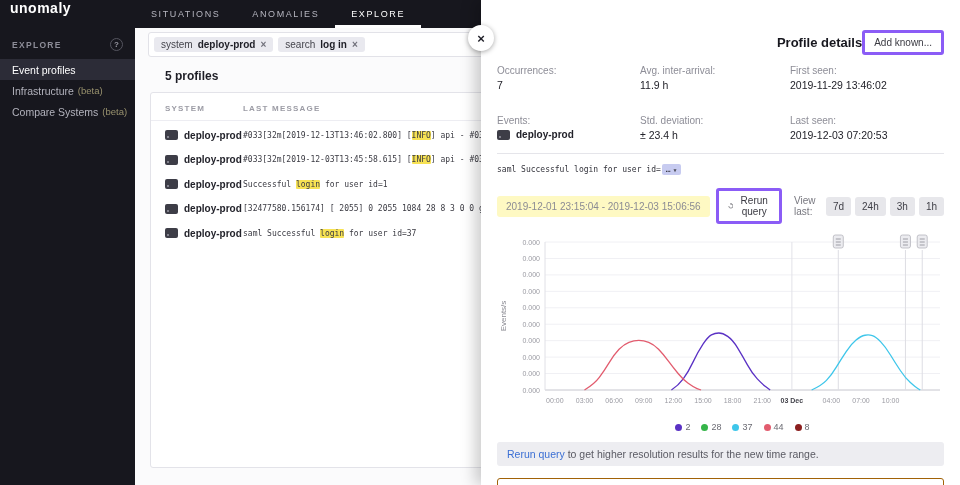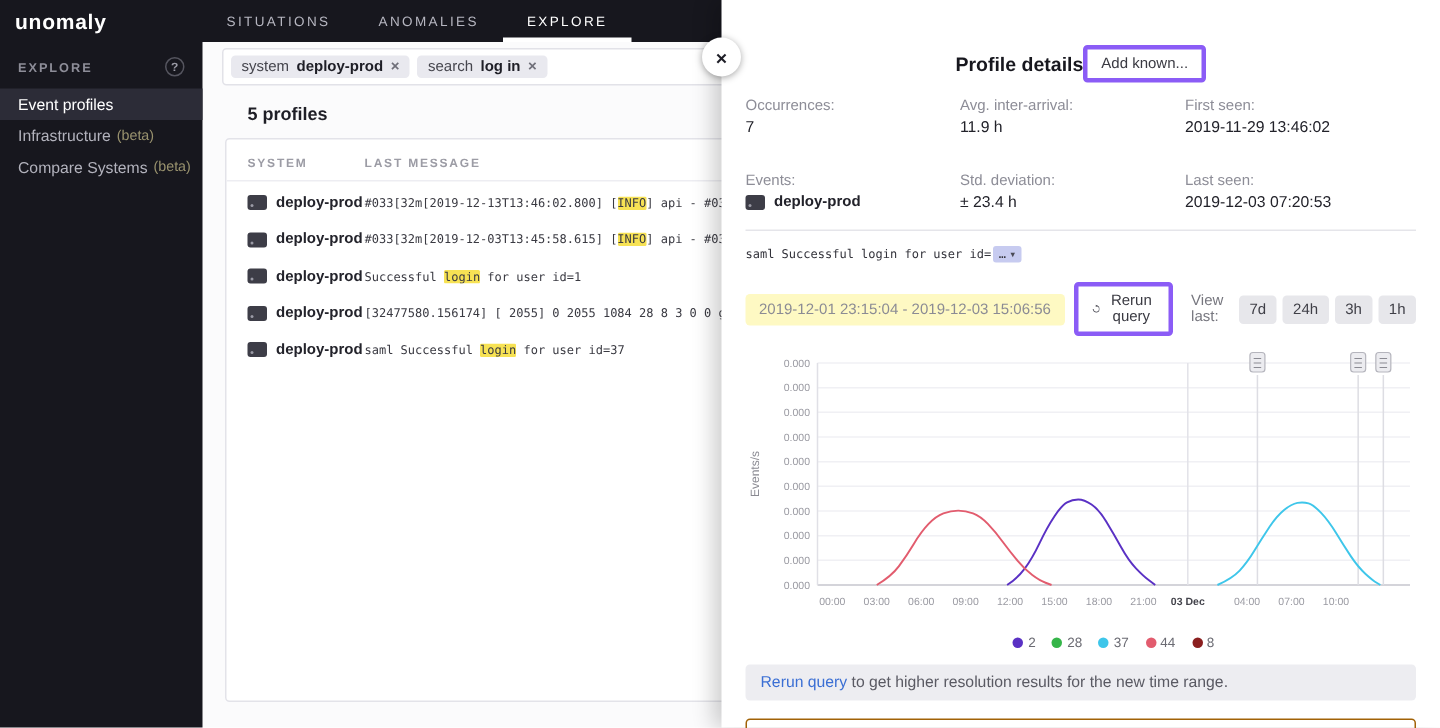--- a/index.html
+++ b/index.html
@@ -1,21 +1,21 @@
 <!DOCTYPE html>
 <html style="--hl: #f7e254; --link: #3b6fd4; --param: #c7cbf0;"><head>
 <meta charset="utf-8">
 <style>
   *{box-sizing:border-box;margin:0;padding:0}
   html,body{width:960px;height:485px;overflow:hidden;background:#fff;font-family:"Liberation Sans",sans-serif}
   svg{font-family:"Liberation Sans",sans-serif}
   button{font-family:"Liberation Sans",sans-serif}
 
   
-  .topbar{position:absolute;left:0;top:0;width:846px;height:28px;background:#17171e;display:flex;align-items:center;z-index:40}
+  .topbar{position:absolute;left:0;top:0;width:846px;height:28px;background:#17171e;display:flex;z-index:40}
   .logo{width:135px;padding-left:10px;color:#fff;font-size:14px;font-weight:bold;letter-spacing:.5px}
   .nav{display:flex;height:100%}
   .nav-item{display:flex;align-items:center;padding:0 16px;font-size:9px;letter-spacing:1.6px;color:#b6b6c0;font-weight:normal;cursor:pointer}
   .nav-item.active{color:#fff;box-shadow:inset 0 -3px 0 #fff}
   .topbar-right{margin-left:auto;display:flex;align-items:center;gap:12px;padding-right:8px}
   .events-rate{display:flex;align-items:center;gap:5px;color:#fff;font-size:10px}
   .bars-icon{display:flex;align-items:flex-end;gap:1px;height:10px}
   .bars-icon i{display:block;width:2.5px;background:#cfcfd8}
   .bars-icon i:nth-child(1){height:5px}.bars-icon i:nth-child(2){height:8px}.bars-icon i:nth-child(3){height:10px}
   .burger{display:flex;flex-direction:column;gap:2.5px;cursor:pointer}
@@ -49,21 +49,21 @@
   .sys-icon{position:relative;width:13px;height:10px;background:#3d3d47;border-radius:2px;margin-right:6px;flex:none}
   .sys-icon::after{content:"";position:absolute;left:2px;bottom:2px;width:2px;height:2px;background:#9a9aa5;border-radius:50%}
   .sys-name{font-size:10px;font-weight:bold;color:#23232b;white-space:nowrap}
   .msg-cell{font-family:"DejaVu Sans Mono",monospace;font-size:8px;color:#3a3a42;white-space:pre;overflow:hidden;flex:1}
   .hl{background:var(--hl);border-radius:1px}
   .hl:empty{display:none}
 
   
   .panel{position:absolute;left:481px;top:0;width:479px;height:485px;background:#fff;box-shadow:-6px 0 14px rgba(0,0,0,.20);z-index:50;padding:0 16px}
   .close-btn{position:absolute;left:-13px;top:25px;width:26px;height:26px;background:#fff;border-radius:50%;box-shadow:0 1px 5px rgba(0,0,0,.35);display:flex;align-items:center;justify-content:center;font-size:13px;font-weight:bold;color:#1d1d26;cursor:pointer}
-  .p-head{display:flex;align-items:center;justify-content:center;margin-top:30px}
+  .p-head{display:flex;align-items:center;justify-content:flex-end;margin-top:30px}
   .p-title{font-size:13px;font-weight:bold;color:#17171e}
   .btn{background:#fff;border:3px solid #8b5cf6;border-radius:3px;font-size:10px;color:#3a3a42;padding:4px 9px;cursor:pointer}
   .stats{display:grid;grid-template-columns:143px 150px 1fr;row-gap:24px;margin-top:10px}
   .stat-label{font-size:10px;color:#8d8d97;margin-bottom:3px}
   .stat-value{font-size:10.5px;color:#22222a}
   .stat-value.sysv{display:flex;align-items:center;font-weight:bold;font-size:10px}
   .divider{border-top:1px solid #e5e5ea;margin:12px 0 10px}
   .logline{font-family:"DejaVu Sans Mono",monospace;font-size:8px;color:#33333b;display:flex;align-items:center}
   .param{background:var(--param);border-radius:2px;padding:1px 4px;display:inline-flex;align-items:center;gap:3px;cursor:pointer;margin-left:1px}
   .param .caret{font-size:5px;color:#4a4a55}

